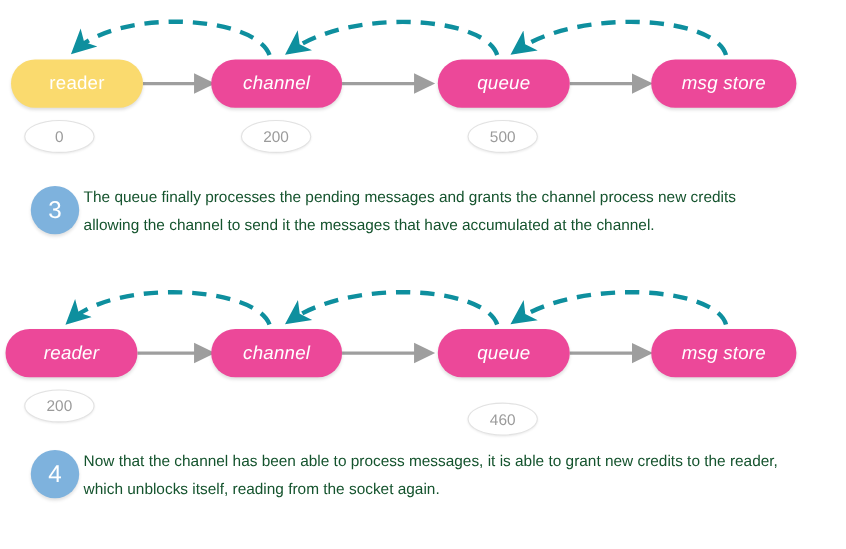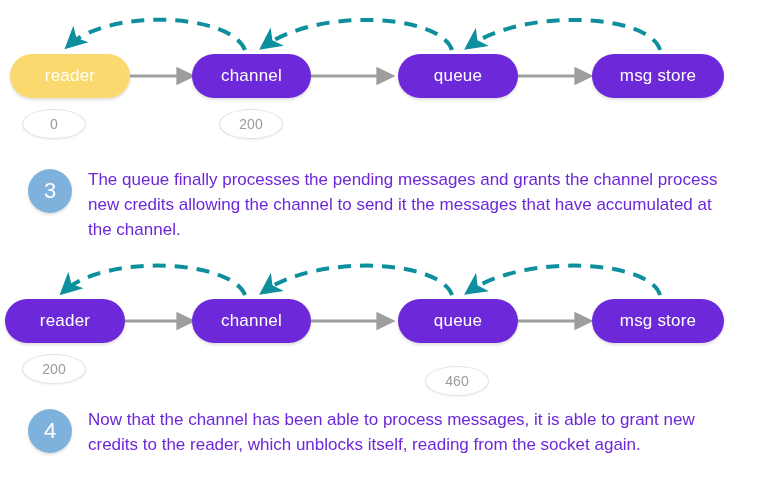--- a/index.html
+++ b/index.html
@@ -49,21 +49,21 @@
     justify-content: center;
     color: #ffffff;
     font-size: 17px;
     letter-spacing: 0.2px;
     box-shadow: 0 2px 3px rgba(0,0,0,0.13);
     box-sizing: border-box;
     white-space: nowrap;
   }
   .node-green  { background: #8cc островок; }
   .node-green  { background: #8dc островок; }
-  .node-green  { background: #6d28d9; }
+  .node-green  { background: #ec4899; font-style: italic; }
   .node-yellow { background: #fada6e; }
 
   .counter {
     position: absolute;
     height: 30px;
     border-radius: 50%;
     background: #ffffff;
     border: 1px solid #e2e2e2;
     display: flex;
     align-items: center;
@@ -95,24 +95,24 @@
     display: flex;
     align-items: center;
     justify-content: center;
     flex: 0 0 auto;
     margin-left: 28px;
     margin-top: 2px;
     box-shadow: 0 2px 3px rgba(0,0,0,0.12);
   }
 
   .step-text {
-    margin-left: 16px;
+    margin-left: 4px;
     margin-right: 20px;
-    color: #6d28d9;
-    font-size: 17px;
+    color: #14532d;
+    font-size: 14px;
     line-height: 25px;
     max-width: 645px;
   }
 </style>
 </head>
 <body>
 
 <div class="page">
 
   <div class="diagram" id="diagram-row-1">
@@ -148,20 +148,21 @@
       </g>
     </svg>
 
     <div class="node-box node-yellow" style="left:10px;  top:54px; width:120px;">reader</div>
     <div class="node-box node-green" style="left:192px; top:54px; width:119px;">channel</div>
     <div class="node-box node-green" style="left:398px; top:54px; width:120px;">queue</div>
     <div class="node-box node-green" style="left:592px; top:54px; width:132px;">msg store</div>
 
     <div class="counter" style="left:22px;  top:109px; width:64px;">0</div>
     <div class="counter" style="left:219px; top:109px; width:64px;">200</div>
+    <div class="counter" style="left:425px; top:109px; width:64px;">500</div>
   </div>
 
   <div class="step" id="step-3">
     <div class="step-badge">3</div>
     <div class="step-text">The queue finally processes the pending messages and grants the channel process new credits allowing the channel to send it the messages that have accumulated at the channel.</div>
   </div>
 
   <div class="diagram" id="diagram-row-2">
 
     <svg class="curve-layer" width="769" height="150" viewBox="0 0 769 150">

